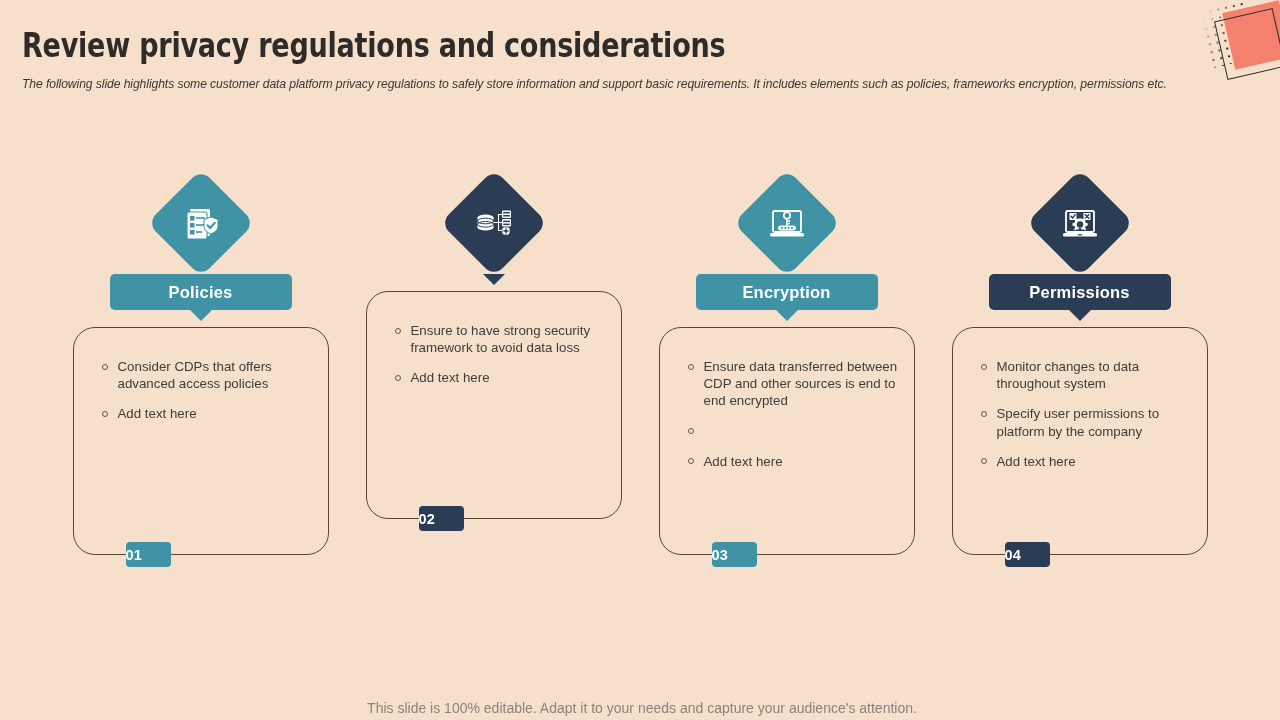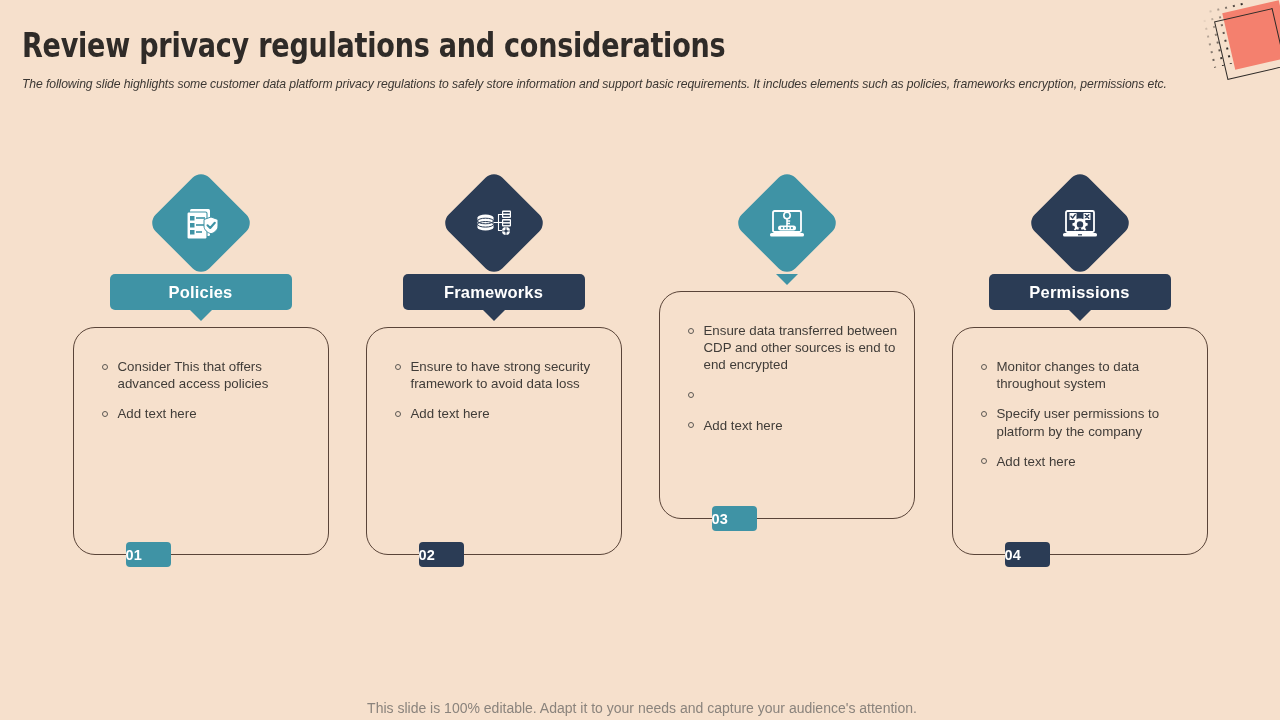--- a/index.html
+++ b/index.html
@@ -246,21 +246,21 @@
       </span>
     </div>
     <div class="pill-wrap">
       <div class="pill" style="background:#3f93a5">
         <span>Policies</span>
       </div>
       <div class="pill-arrow" style="border-top-color:#3f93a5"></div>
     </div>
     <div class="card">
       <ul class="bullets">
-        <li>Consider This that offers advanced access policies</li>
+        <li>Consider CDPs that offers advanced access policies</li>
         <li>Add text here</li>
       </ul>
       <div class="badge" style="background:#3f93a5">
         <span>01</span>
       </div>
     </div>
   </div>
 
   <div class="column">
     <div class="diamond" style="background:#2b3c55">
@@ -280,23 +280,20 @@
           <rect x="28" y="16" width="9" height="7.5" rx="1" fill="#ffffff"></rect>
           <rect x="29.2" y="17.6" width="6.6" height="1.5" fill="#2b3c55"></rect>
           <rect x="29.2" y="20.6" width="6.6" height="1.5" fill="#2b3c55"></rect>
           <circle cx="32" cy="28" r="4" fill="#ffffff"></circle>
           <circle cx="32" cy="28" r="1.6" fill="#2b3c55"></circle>
           <path d="M32 24 V32 M28 28 H36" stroke="#2b3c55" stroke-width="0.8"></path>
         </svg>
       </span>
     </div>
     <div class="pill-wrap">
-      <div class="pill" style="background:#2b3c55">
-        <span>Frameworks</span>
-      </div>
       <div class="pill-arrow" style="border-top-color:#2b3c55"></div>
     </div>
     <div class="card">
       <ul class="bullets">
         <li>Ensure to have strong security framework to avoid data loss</li>
         <li>Add text here</li>
       </ul>
       <div class="badge" style="background:#2b3c55">
         <span>02</span>
       </div>
@@ -315,20 +312,23 @@
           <rect x="11" y="22.5" width="18" height="5" rx="2.5" fill="#ffffff"></rect>
           <circle cx="15" cy="25" r="1.1" fill="#3f93a5"></circle>
           <circle cx="18.3" cy="25" r="1.1" fill="#3f93a5"></circle>
           <circle cx="21.6" cy="25" r="1.1" fill="#3f93a5"></circle>
           <circle cx="24.9" cy="25" r="1.1" fill="#3f93a5"></circle>
           <rect x="3" y="30" width="34" height="3.6" rx="1.6" fill="#ffffff"></rect>
         </svg>
       </span>
     </div>
     <div class="pill-wrap">
+      <div class="pill" style="background:#3f93a5">
+        <span>Encryption</span>
+      </div>
       <div class="pill-arrow" style="border-top-color:#3f93a5"></div>
     </div>
     <div class="card">
       <ul class="bullets">
         <li>Ensure data transferred between CDP and other sources is end to end encrypted</li>
         <li style="list-style:none;padding-left:28px;min-height:17px;"></li>
         <li>Add text here</li>
       </ul>
       <div class="badge" style="background:#3f93a5">
         <span>03</span>

